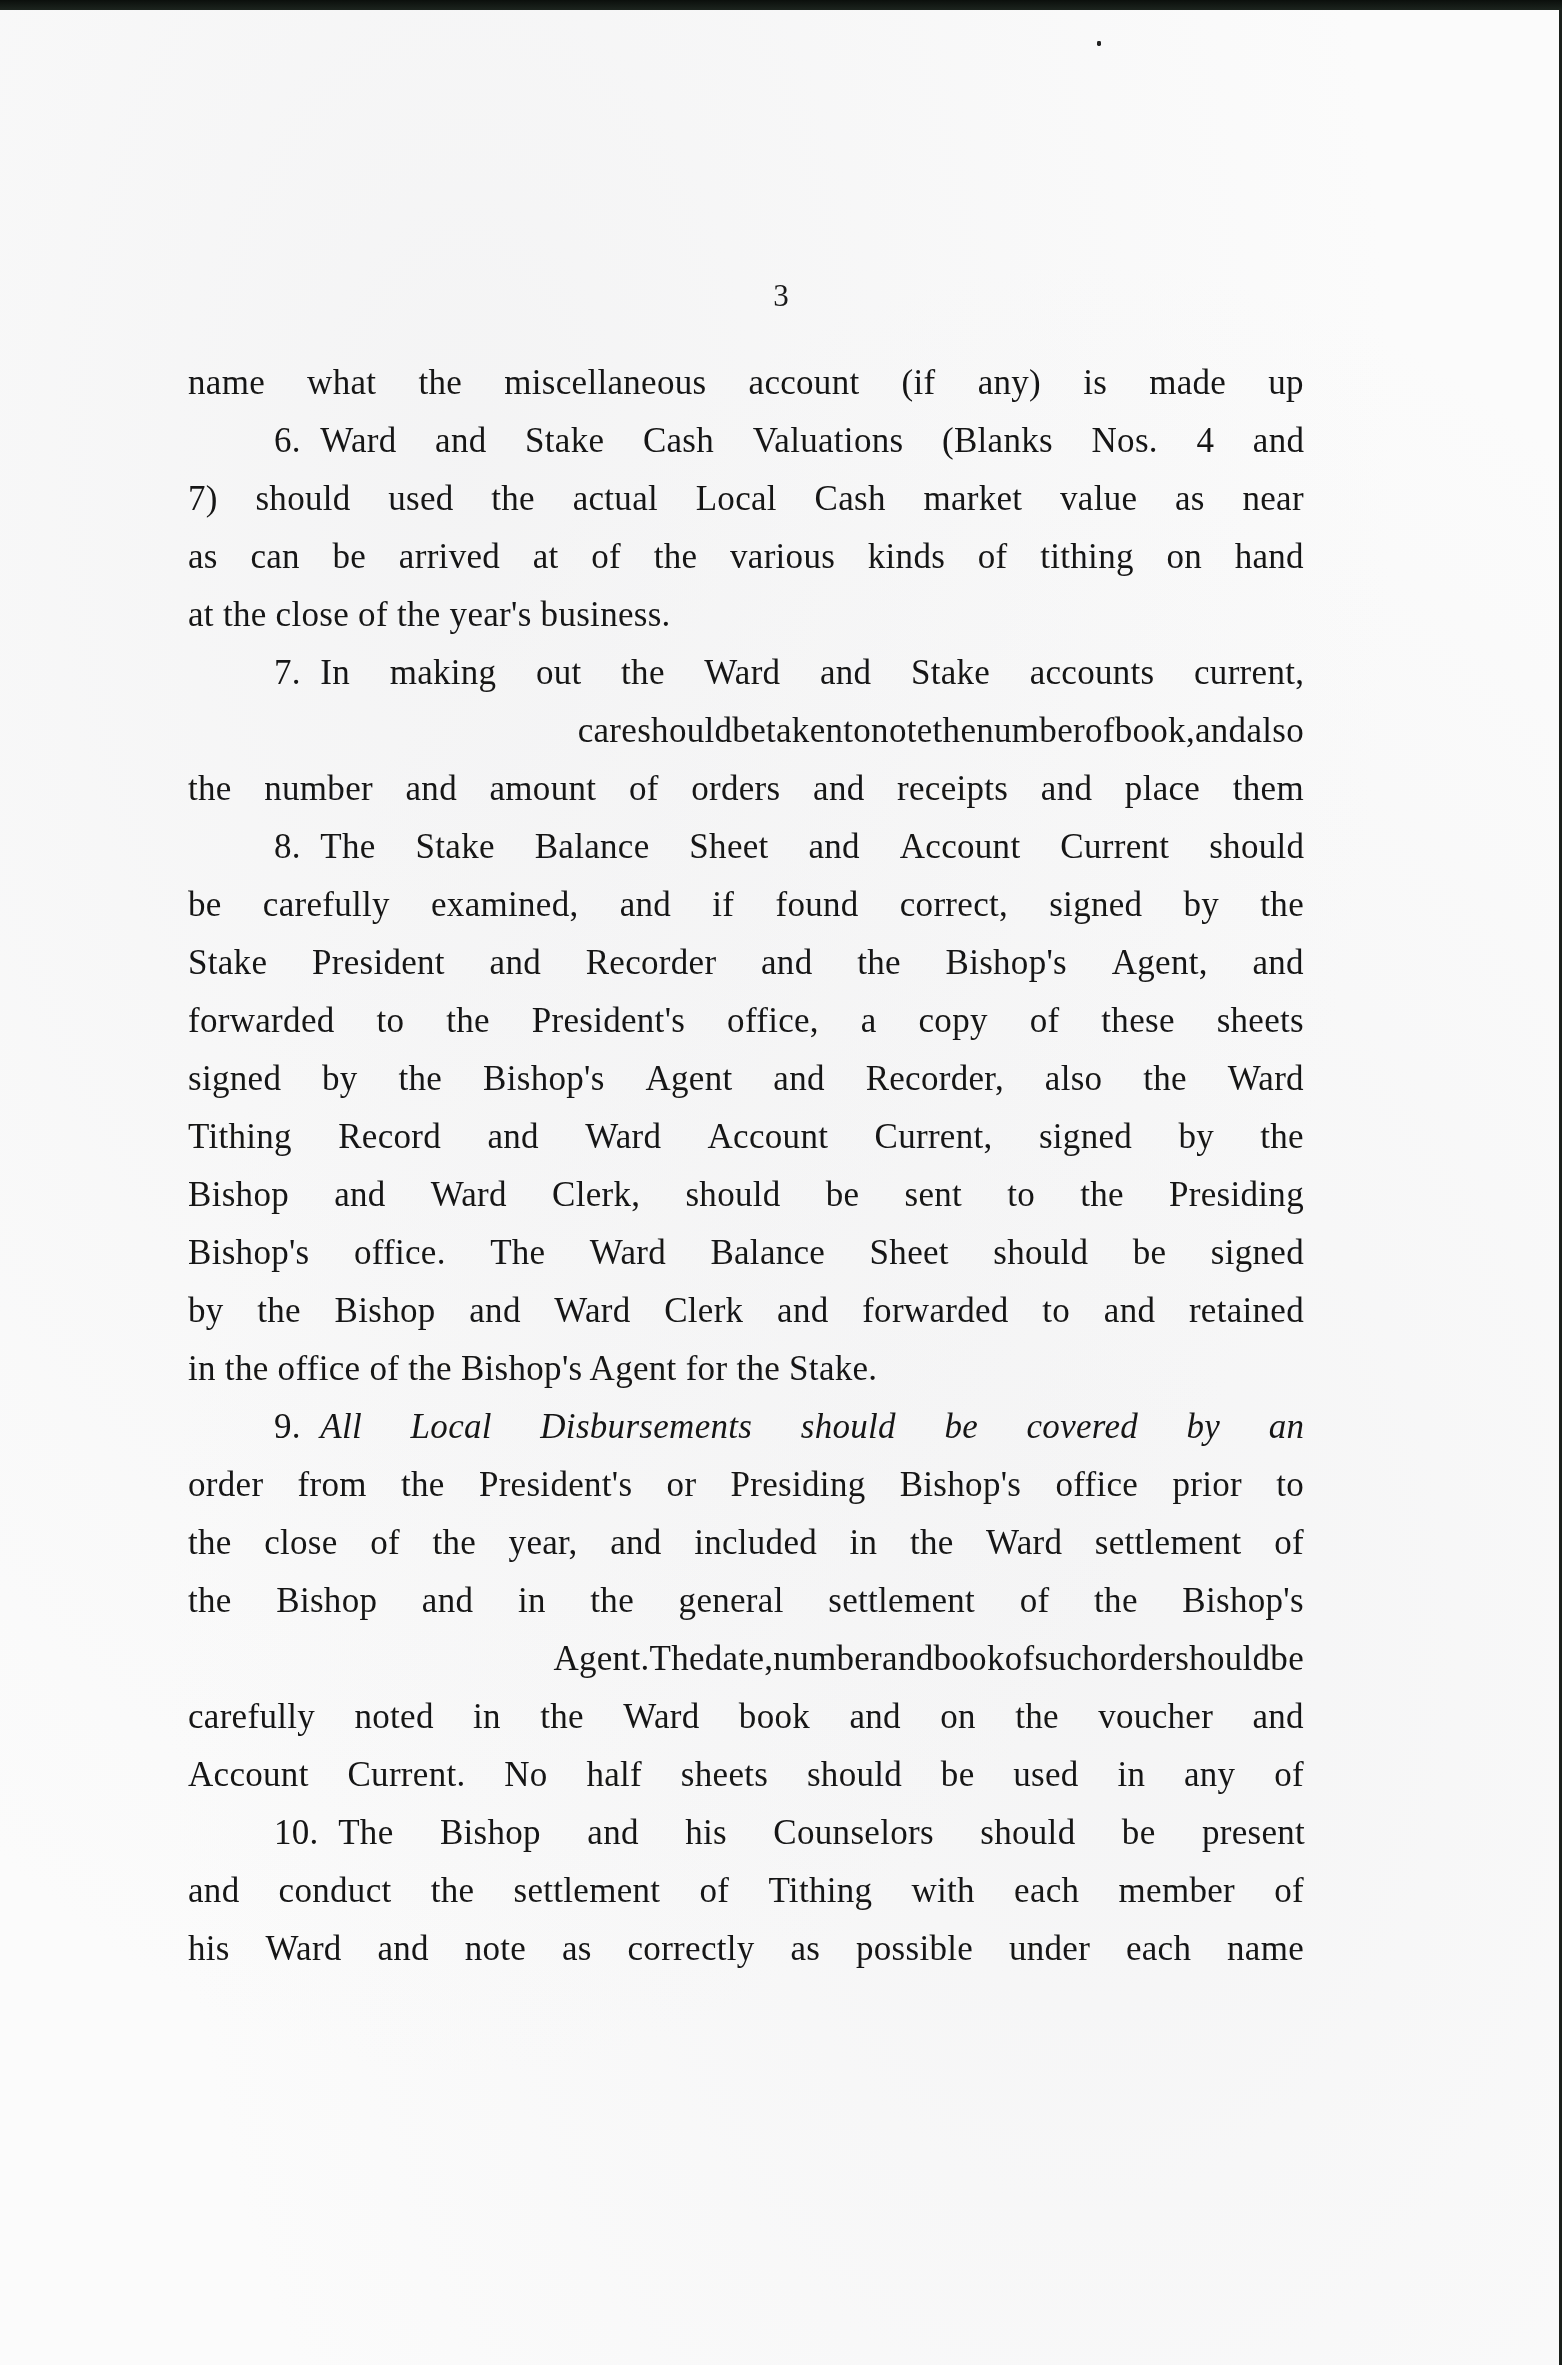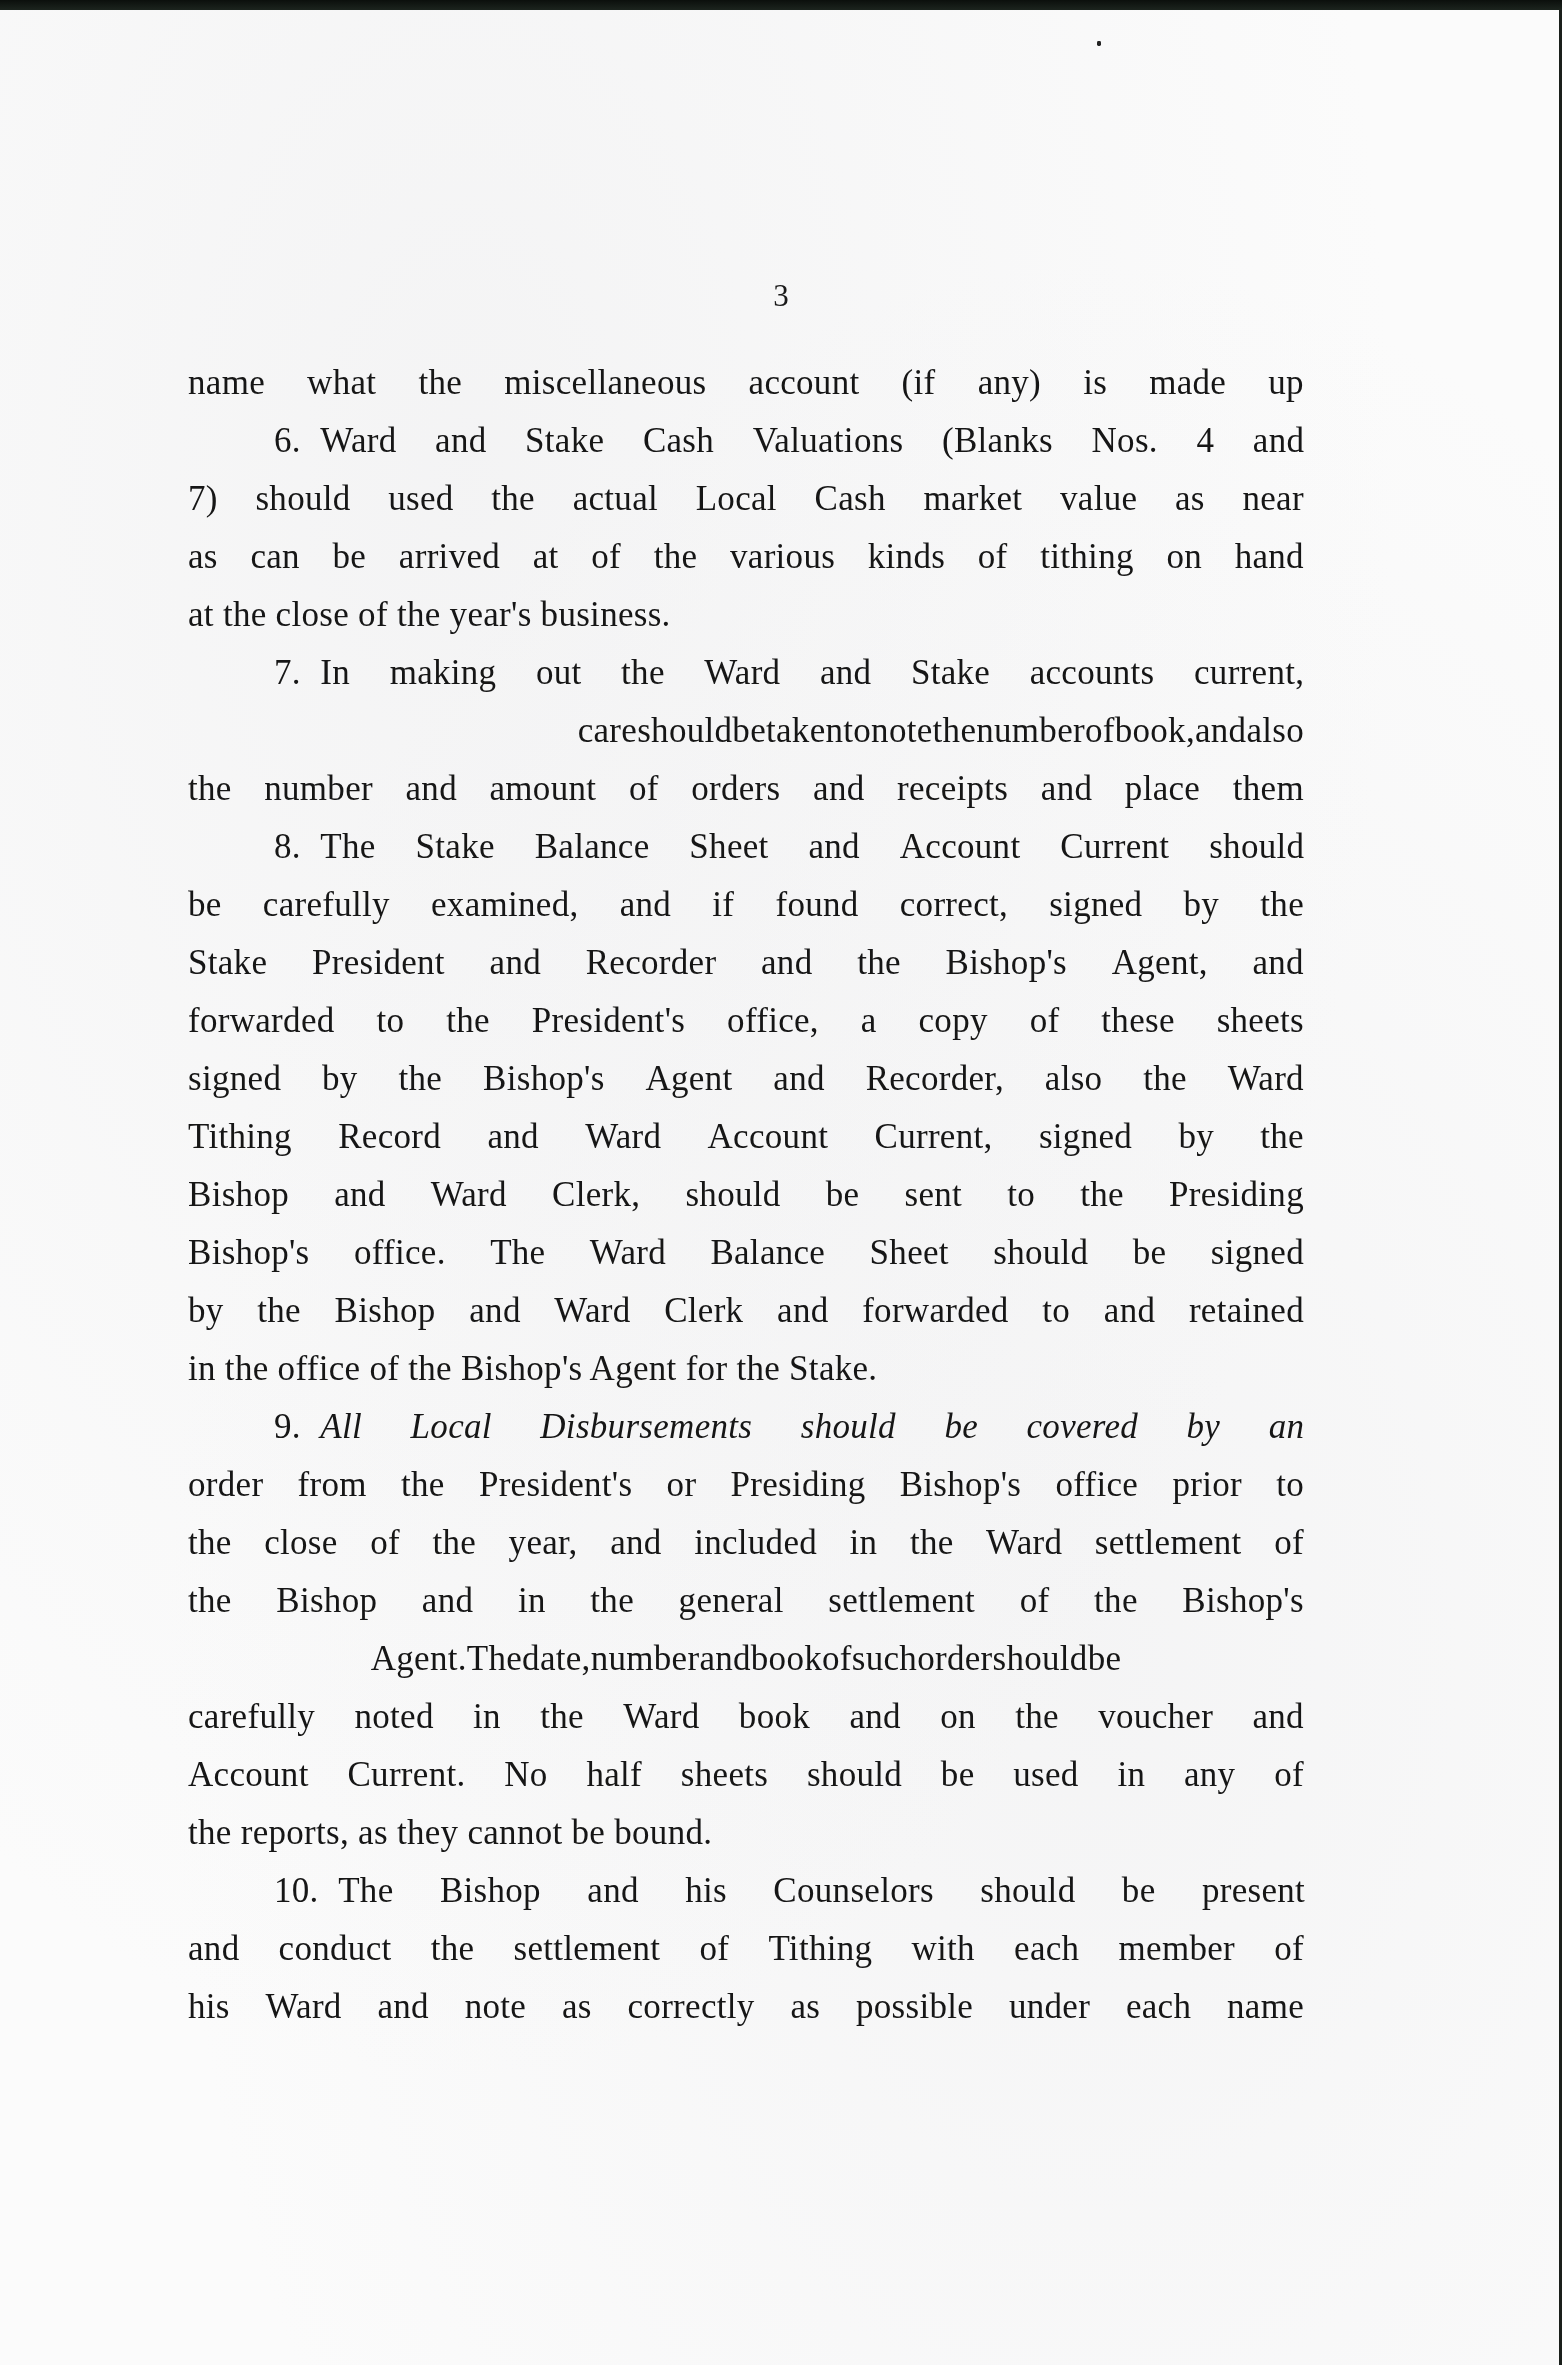--- a/index.html
+++ b/index.html
@@ -340,21 +340,21 @@
           <span>Bishop</span>
           <span>and</span>
           <span>in</span>
           <span>the</span>
           <span>general</span>
           <span>settlement</span>
           <span>of</span>
           <span>the</span>
           <span>Bishop's</span>
         </span></span>
-      <span class="line"><span style="display: inline-flex; justify-content: center; width: 1116px;">
+      <span class="line"><span style="display: inline-flex; justify-content: flex-end; width: 1116px;">
           <span>Agent.</span>
           <span>The</span>
           <span>date,</span>
           <span>number</span>
           <span>and</span>
           <span>book</span>
           <span>of</span>
           <span>such</span>
           <span>order</span>
           <span>should</span>
@@ -379,21 +379,20 @@
           <span>No</span>
           <span>half</span>
           <span>sheets</span>
           <span>should</span>
           <span>be</span>
           <span>used</span>
           <span>in</span>
           <span>any</span>
           <span>of</span>
         </span></span>
-      <span class="line last"><span>the reports, as they cannot be bound.</span></span>
     </div>
     <div>
       <span class="line indent"><span class="num">10.</span><span style="display: inline-flex; justify-content: space-between; width: 967px;">
           <span>The</span>
           <span>Bishop</span>
           <span>and</span>
           <span>his</span>
           <span>Counselors</span>
           <span>should</span>
           <span>be</span>

